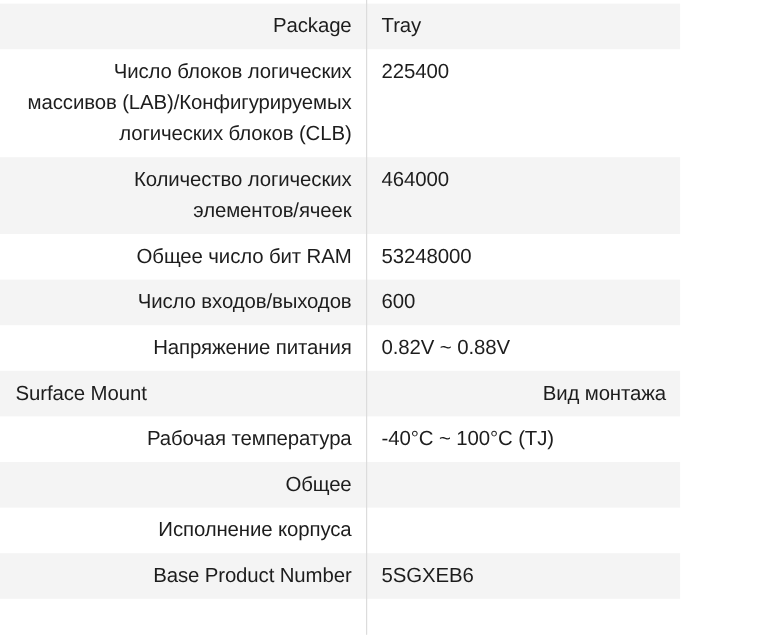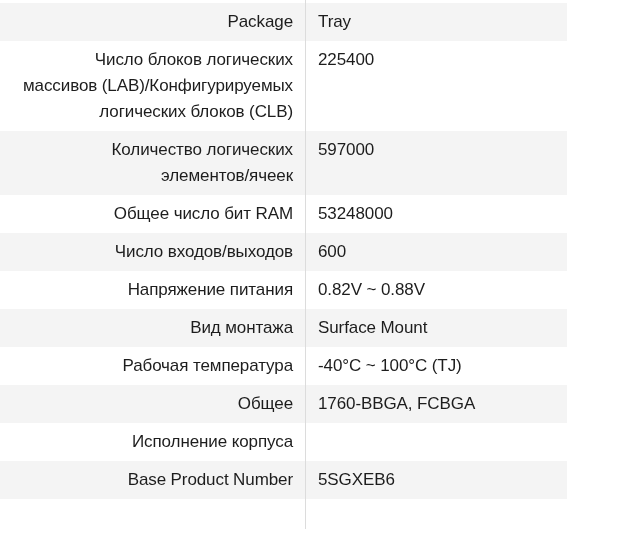--- a/index.html
+++ b/index.html
@@ -69,51 +69,50 @@
     <div class="cell value">Tray</div>
   </div>
 
   <div class="row">
     <div class="cell label">Число блоков логических массивов (LAB)/Конфигурируемых логических блоков (CLB)</div>
     <div class="cell value">225400</div>
   </div>
 
   <div class="row alt">
     <div class="cell label">Количество логических элементов/ячеек</div>
-    <div class="cell value">597000</div>
+    <div class="cell value">464000</div>
   </div>
 
   <div class="row">
     <div class="cell label">Общее число бит RAM</div>
     <div class="cell value">53248000</div>
   </div>
 
   <div class="row alt">
     <div class="cell label">Число входов/выходов</div>
     <div class="cell value">600</div>
   </div>
 
   <div class="row">
     <div class="cell label">Напряжение питания</div>
     <div class="cell value">0.82V ~ 0.88V</div>
   </div>
 
   <div class="row alt">
+    <div class="cell value">Surface Mount</div>
     <div class="cell label">Вид монтажа</div>
-    <div class="cell value">Surface Mount</div>
   </div>
 
   <div class="row">
     <div class="cell label">Рабочая температура</div>
     <div class="cell value">-40°C ~ 100°C (TJ)</div>
   </div>
 
   <div class="row alt">
     <div class="cell label">Общее</div>
-    <div class="cell value">1760-BBGA, FCBGA</div>
   </div>
 
   <div class="row">
     <div class="cell label">Исполнение корпуса</div>
   </div>
 
   <div class="row alt">
     <div class="cell label">Base Product Number</div>
     <div class="cell value">5SGXEB6</div>
   </div>

